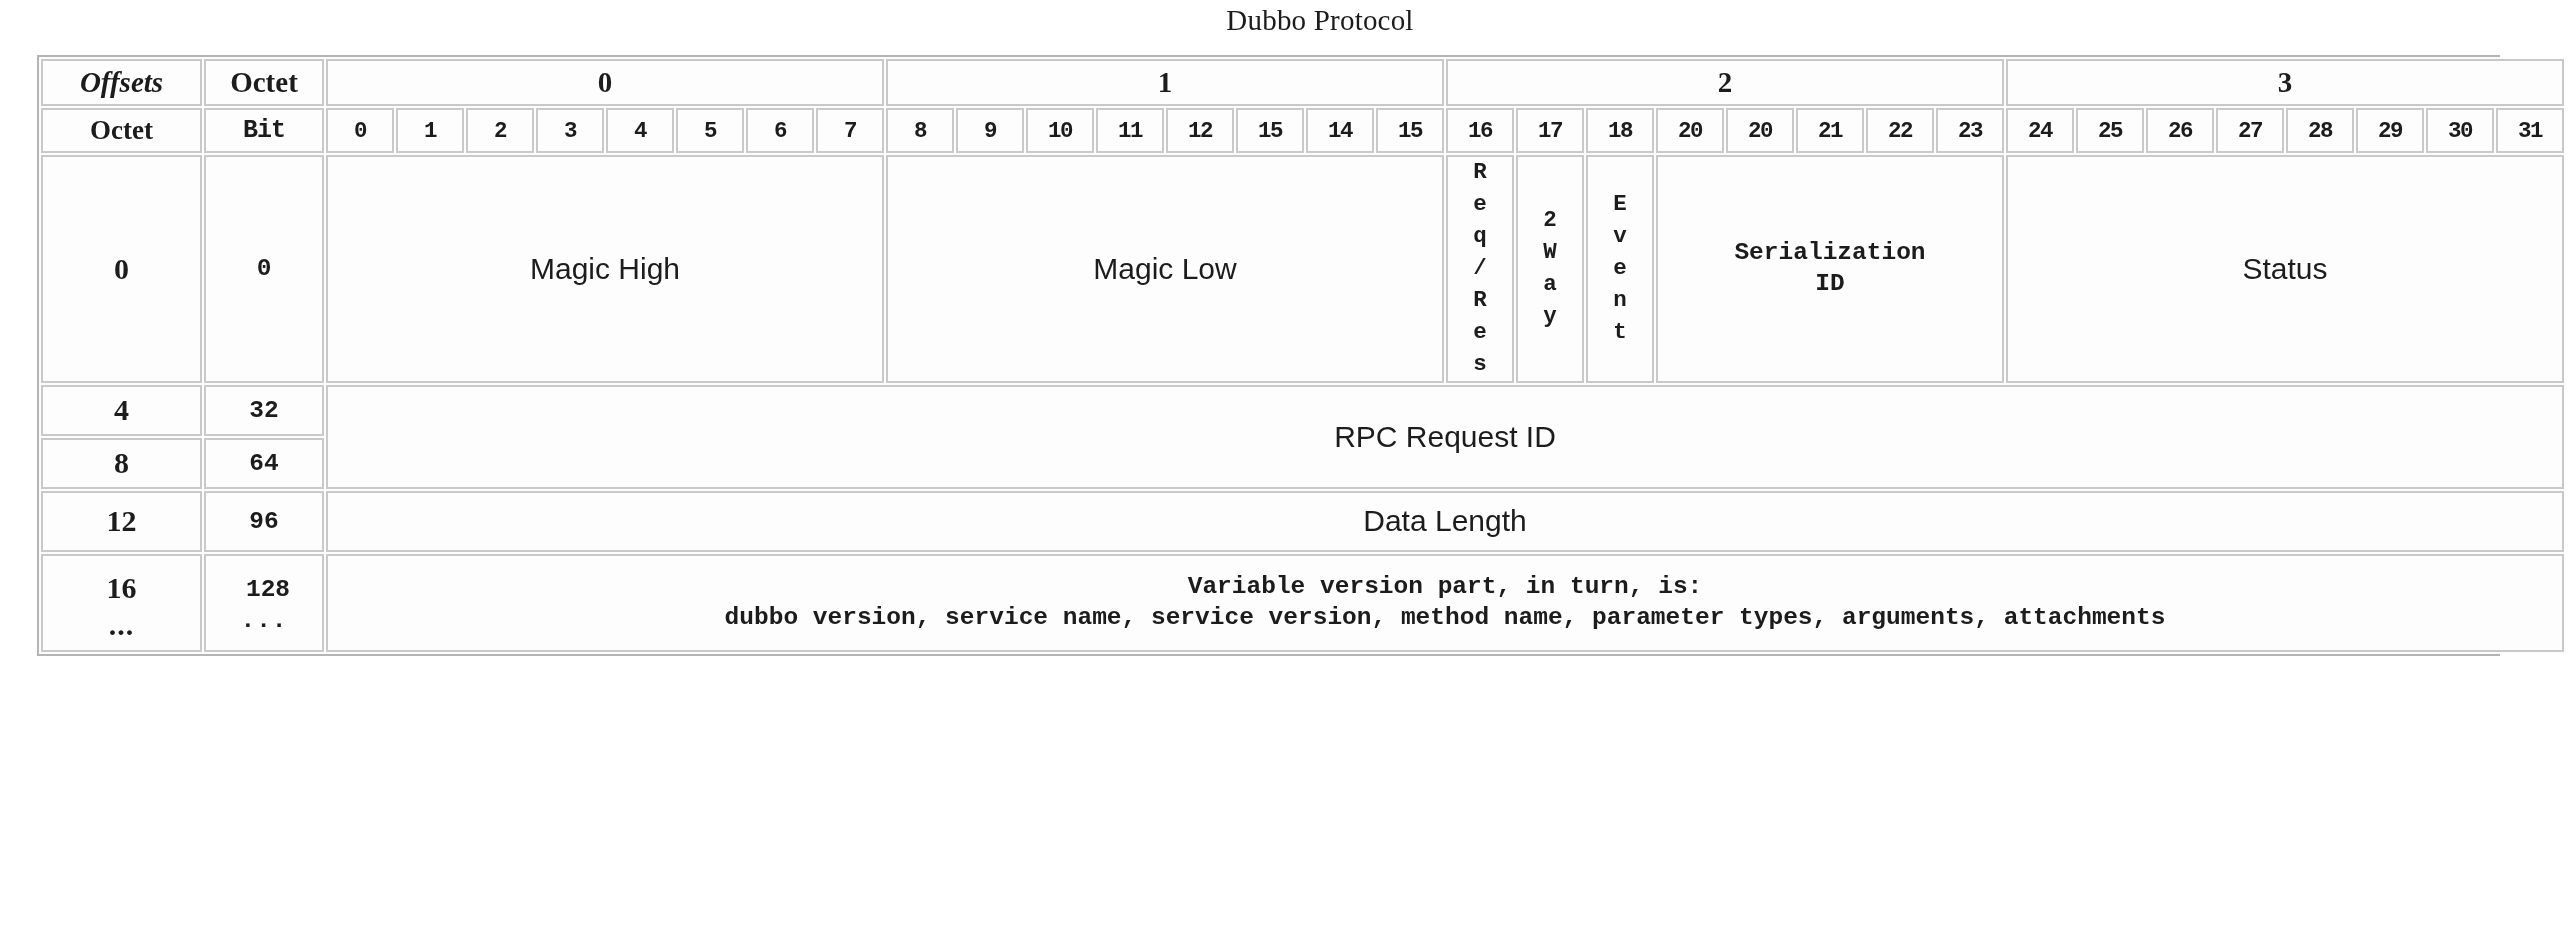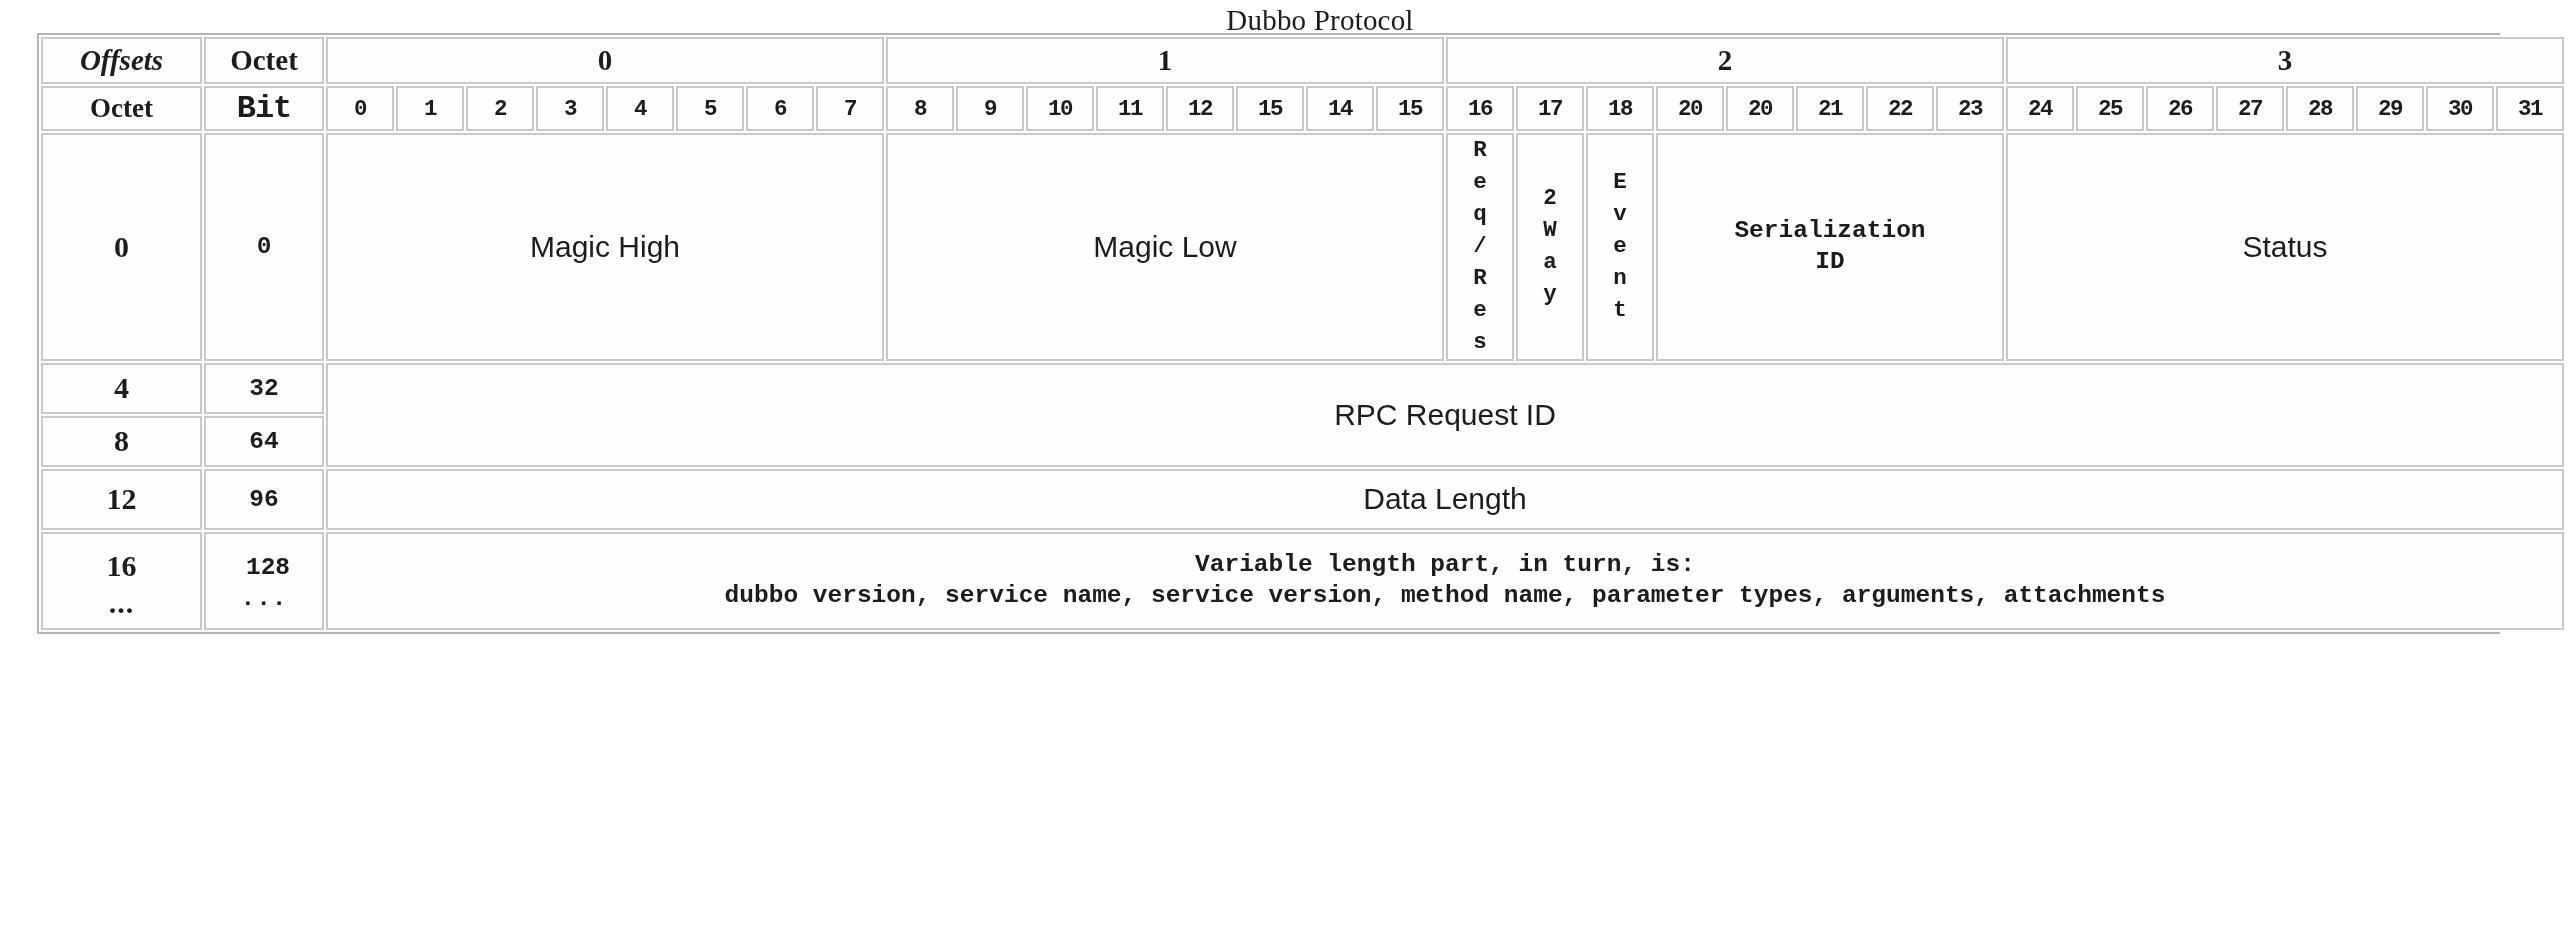--- a/index.html
+++ b/index.html
@@ -21,21 +21,21 @@
     font-size:29px;
     font-weight:400;
     color:#1b1b1b;
     letter-spacing:0.2px;
     padding-left:32px;
   }
 
   
   .tbl-wrap{
     position:absolute;
-    left:37px;top:33px;
+    left:37px;top:55px;
     width:2463px;
     border:2.9px solid #b4b4b4;
     background:#fdfdfd;
     box-sizing:border-box;
   }
   table.proto{
     border-collapse:separate;
     border-spacing:2.9px;
     table-layout:fixed;
     width:100%;
@@ -57,21 +57,21 @@
   .serif-n   {font-family:"Liberation Serif",serif;font-weight:400;}
   .mono-b    {font-family:"Liberation Mono","DejaVu Sans Mono",monospace;font-weight:700;}
 
   
   td.h-offsets{font-size:29px;height:47px;}
   td.h-octet-lbl{font-size:29px;height:47px;}
   td.h-group{font-size:29px;font-family:"Liberation Serif",serif;font-weight:700;height:47px;}
 
   
   td.h-octet2{font-size:27px;height:43px;}
-  td.h-bit{font-size:32px;height:43px;letter-spacing:-1px;}
+  td.h-bit{font-size:25px;height:43px;letter-spacing:-1px;}
   td.h-bitnum{font-size:22.5px;height:43px;font-family:"Liberation Mono","DejaVu Sans Mono",monospace;font-weight:700;letter-spacing:-1.5px;}
 
   
   td.off{font-size:30px;font-family:"Liberation Serif",serif;font-weight:700;}
   td.bitoff{font-size:24.5px;font-family:"Liberation Mono","DejaVu Sans Mono",monospace;font-weight:700;}
 
   td.field-serif{font-family:Liberation Sans, sans-serif;font-weight:400;font-size:30px;}
   td.field-mono{font-family:"Liberation Mono","DejaVu Sans Mono",monospace;font-weight:700;font-size:24.5px;line-height:1.25;margin-top:44px;}
 
   
@@ -235,21 +235,21 @@
               <span class="ell-serif">...</span>
             </div>
           </td>
           <td>
             <div class="stack-cell">
               <span class="bitoff" style="font-size:24.5px;font-family:'Liberation Mono',monospace;font-weight:700;margin-left:8px;">128</span>
               <span class="ell-mono">...</span>
             </div>
           </td>
           <td class="field-mono" colspan="32">
-            <span class="varline1">Variable length part, in turn, is:</span>
+            <span class="varline1">Variable version part, in turn, is:</span>
             <span class="varline2">dubbo version, service name, service version, method name, parameter types, arguments, attachments</span>
           </td>
         </tr>
 
       </tbody>
     </table>
   </div>
 </div>
 
 

